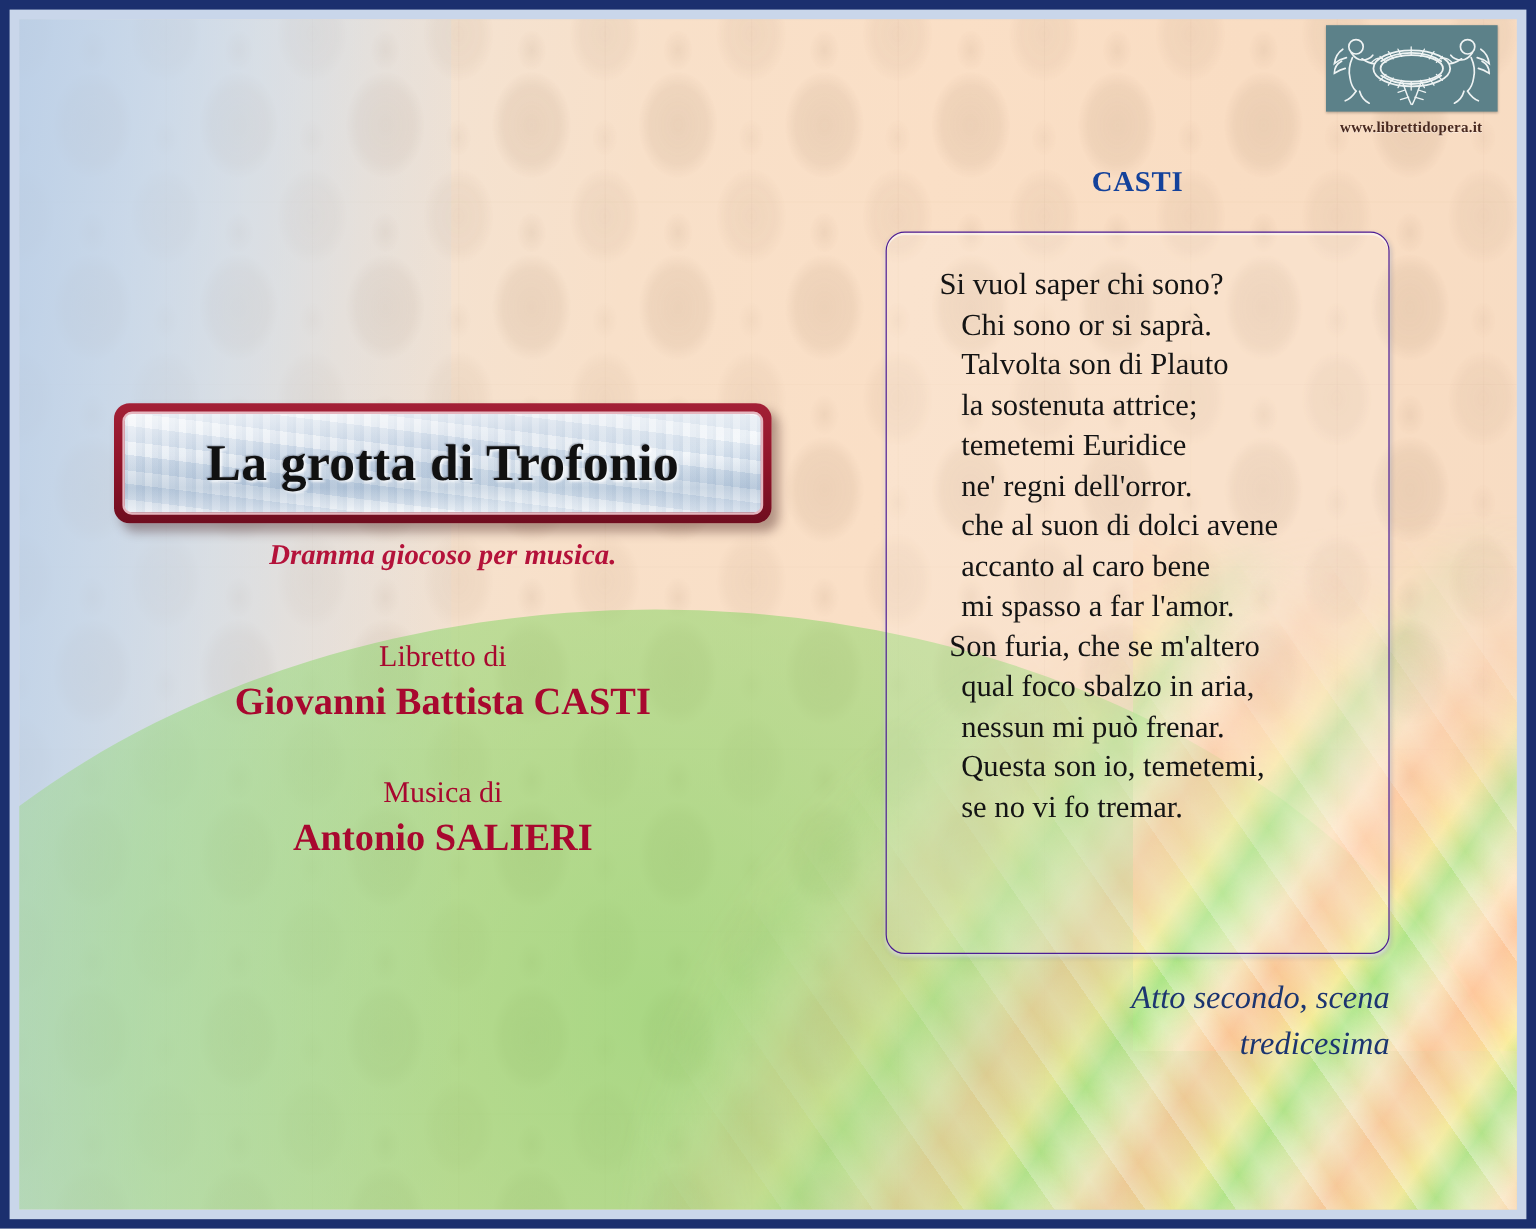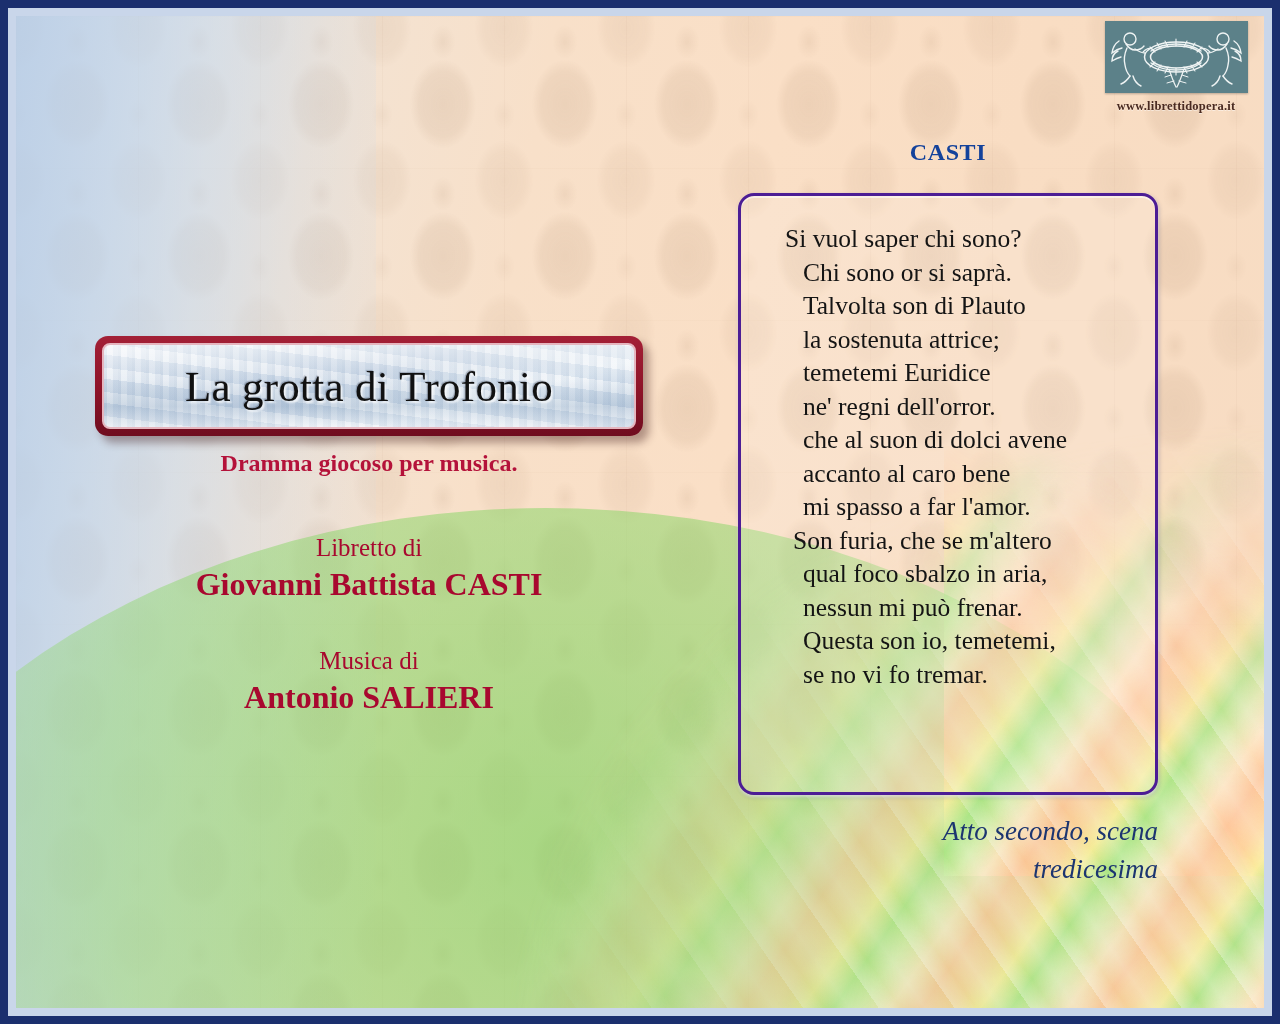--- a/index.html
+++ b/index.html
@@ -175,33 +175,34 @@
     overflow: hidden;
     background:
       linear-gradient(180deg, rgba(255,255,255,.55) 0%, rgba(255,255,255,.05) 42%, rgba(120,150,180,.22) 75%, rgba(255,255,255,.35) 100%),
       repeating-linear-gradient(90deg, rgba(120,150,185,.16) 0 3px, rgba(255,255,255,.10) 3px 9px, rgba(130,160,195,.12) 9px 14px),
       repeating-linear-gradient(7deg, rgba(255,255,255,.30) 0 11px, rgba(150,175,205,.18) 11px 24px),
       linear-gradient(165deg, #e8eef5 0%, #cdd9e7 46%, #e9f0f6 70%, #c9d6e6 100%);
     display: flex; align-items: center; justify-content: center;
   }
   .title-text {
     font-family: "Liberation Serif", "DejaVu Serif", serif;
-    font-weight: normal;
+    font-weight: bold;
     font-size: 43px;
     color: #111111;
     letter-spacing: .3px;
     text-shadow: 2px 2px 2px rgba(255,255,255,.75), -1px -1px 1px rgba(60,70,90,.35);
     white-space: nowrap;
   }
 
   .subtitle {
     position: absolute;
     left: 95px; top: 450px;
     width: 548px;
     text-align: center;
+    font-style: italic;
     font-weight: bold;
     font-size: 24px;
     color: #b4123a;
     z-index: 20;
   }
   .credits {
     position: absolute;
     left: 95px; top: 496px;
     width: 548px;
     text-align: center;
@@ -224,21 +225,21 @@
     letter-spacing: .6px;
     color: #14429b;
     z-index: 20;
   }
   .quote-box {
     position: absolute;
     left: 738px; top: 193px;
     width: 420px; height: 602px;
     box-sizing: border-box;
     border-radius: 16px;
-    border: 3px solid #4c1d95;
+    border: 1px solid #4c1d95;
     box-shadow:
       inset 0 2px 0 rgba(255,255,255,.55),
       0 2px 3px rgba(255,255,255,.55),
       1px 2px 4px rgba(30,50,110,.28);
     background: rgba(255,255,255,.14);
     z-index: 20;
     overflow: hidden;
   }
   .quote-lines {
     padding: 26px 0 0 44px;

